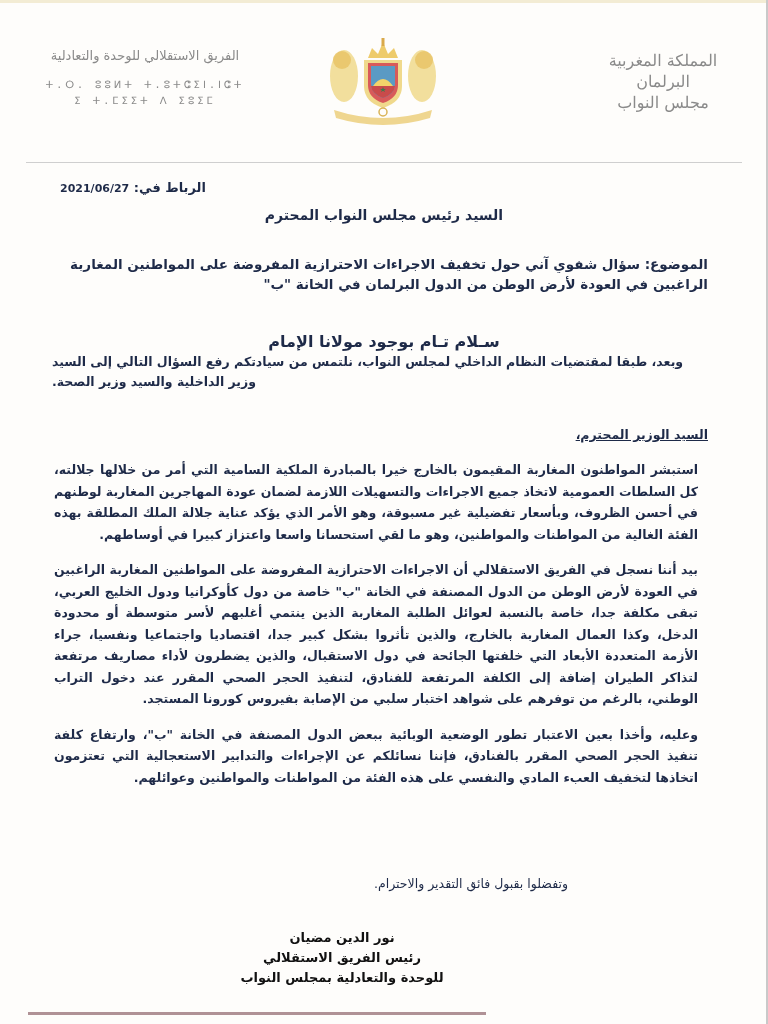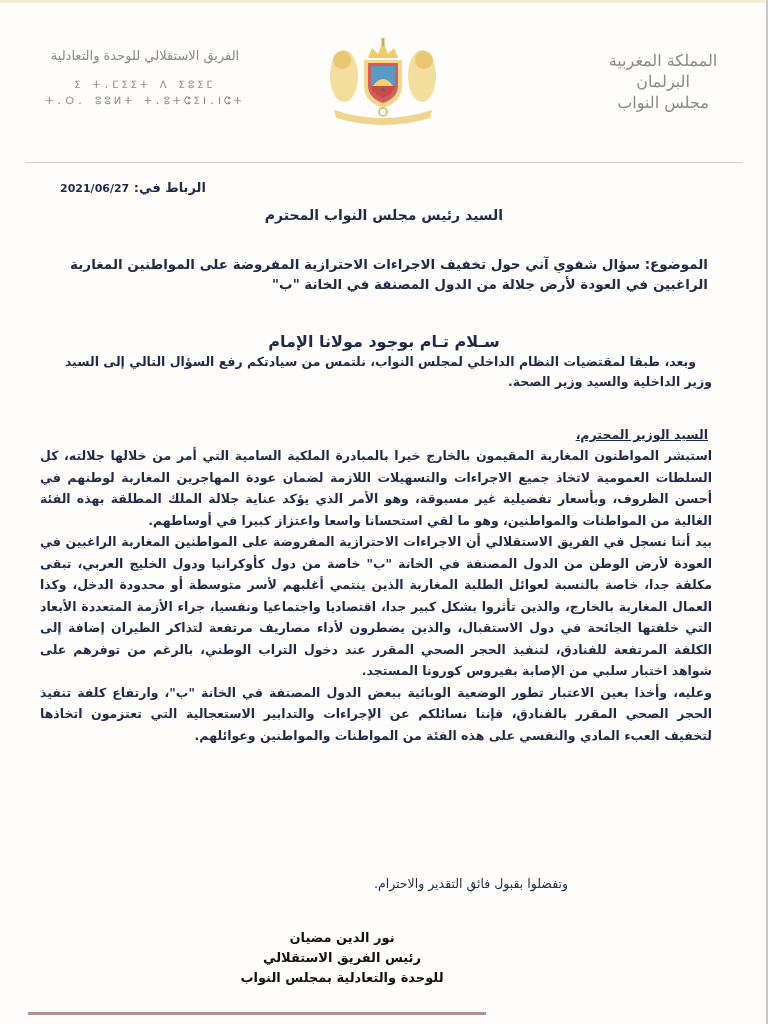--- a/index.html
+++ b/index.html
@@ -27,42 +27,42 @@
     .header-right div { font-size: 16px; line-height: 21px; }
     .emblem { position: absolute; left: 326px; top: 36px; width: 114px; height: 90px; }
     .header-rule { position: absolute; left: 26px; top: 162px; width: 716px; height: 1px; background: #cfcfcf; }
 
     .doc { color: #1e2a48; font-family: "DejaVu Sans", sans-serif; font-weight: bold; direction: rtl; }
     .date-line { position: absolute; left: 60px; top: 180px; font-size: 13px; direction: rtl; }
     .date-line .date-val { font-size: 11px; }
     .addressee { position: absolute; left: 0; width: 768px; top: 207px; text-align: center; font-size: 14px; }
     .subject { position: absolute; right: 60px; top: 254px; width: 660px; font-size: 13.5px; line-height: 20px; text-align: right; }
     .greeting { position: absolute; left: 0; width: 768px; top: 332px; text-align: center; font-size: 16px; }
-    .intro { position: absolute; right: 56px; top: 352px; width: 660px; font-size: 12.5px; line-height: 20px; text-align: right; }
+    .intro { position: absolute; right: 56px; top: 352px; width: 660px; font-size: 12.5px; line-height: 20px; text-align: left; }
     .intro .indent { padding-right: 16px; }
     .salutation { position: absolute; right: 60px; top: 427px; font-size: 12.5px; text-decoration: underline; }
     .body-text { position: absolute; right: 56px; top: 445px; width: 672px; font-size: 12.5px; line-height: 21.5px; text-align: justify; text-align-last: right; }
-    .body-text p { margin: 0; }
+    .body-text p { margin: 14px; }
     .closing { position: absolute; right: 200px; top: 876px; font-size: 12.5px; font-weight: normal; }
     .signature { position: absolute; left: 0; width: 704px; top: 928px; text-align: center; color: #111; font-weight: bold; font-size: 13px; line-height: 20px; direction: rtl; }
     .signature div { transform: translateX(-10px); }
     .footer-rule { position: absolute; left: 28px; top: 1012px; width: 458px; height: 3px; background: #b09296; width: 458px; }
     .footer-rule { width: 458px; }
   </style>
 </head>
 <body>
 
 <div class="page-edge-top"></div>
 <div class="page-edge-right"></div>
 
 <div class="header-left">
   <div class="party-name">الفريق الاستقلالي للوحدة والتعادلية</div>
   <div class="tifinagh">
+    <div>ⵜ.ⵔ. ⵓⵓⵍⵜ ⵜ.ⵓⵜⵛⵉⵏ.ⵏⵛⵜ</div>
     <div>ⵉ ⵜ.ⵎⵉⵉⵜ ⴷ ⵉⵓⵉⵎ</div>
-    <div>ⵜ.ⵔ. ⵓⵓⵍⵜ ⵜ.ⵓⵜⵛⵉⵏ.ⵏⵛⵜ</div>
   </div>
 </div>
 
 <svg class="emblem" viewBox="0 0 114 90">
 
   <ellipse cx="18" cy="40" rx="14" ry="26" fill="#f0d98c" opacity="0.85"></ellipse>
   <ellipse cx="96" cy="40" rx="14" ry="26" fill="#f0d98c" opacity="0.85"></ellipse>
   <circle cx="16" cy="24" r="9" fill="#e9c56a" opacity="0.9"></circle>
   <circle cx="98" cy="24" r="9" fill="#e9c56a" opacity="0.9"></circle>
 
@@ -89,21 +89,21 @@
 <div class="header-rule"></div>
 
 <div class="doc">
   <div class="date-line">
     <span>الرباط في:</span>
     <span class="date-val">2021/06/27</span>
   </div>
 
   <div class="addressee">السيد رئيس مجلس النواب المحترم</div>
 
-  <div class="subject">الموضوع: سؤال شفوي آني حول تخفيف الاجراءات الاحترازية المفروضة على المواطنين المغاربة الراغبين في العودة لأرض جلالة من الدول المصنفة في الخانة "ب"</div>
+  <div class="subject">الموضوع: سؤال شفوي آني حول تخفيف الاجراءات الاحترازية المفروضة على المواطنين المغاربة الراغبين في العودة لأرض الوطن من الدول البرلمان في الخانة "ب"</div>
 
   <div class="greeting">سـلام تـام بوجود مولانا الإمام</div>
 
   <div class="intro"><span class="indent">وبعد، طبقا لمقتضيات النظام الداخلي لمجلس النواب، نلتمس من سيادتكم رفع السؤال التالي إلى السيد وزير الداخلية والسيد وزير الصحة.</span></div>
 
   <div class="salutation">السيد الوزير المحترم،</div>
 
   <div class="body-text">
     <p>استبشر المواطنون المغاربة المقيمون بالخارج خيرا بالمبادرة الملكية السامية التي أمر من خلالها جلالته، كل السلطات العمومية لاتخاذ جميع الاجراءات والتسهيلات اللازمة لضمان عودة المهاجرين المغاربة لوطنهم في أحسن الظروف، وبأسعار تفضيلية غير مسبوقة، وهو الأمر الذي يؤكد عناية جلالة الملك المطلقة بهذه الفئة الغالية من المواطنات والمواطنين، وهو ما لقي استحسانا واسعا واعتزاز كبيرا في أوساطهم.</p>
     <p>بيد أننا نسجل في الفريق الاستقلالي أن الاجراءات الاحترازية المفروضة على المواطنين المغاربة الراغبين في العودة لأرض الوطن من الدول المصنفة في الخانة "ب" خاصة من دول كأوكرانيا ودول الخليج العربي، تبقى مكلفة جدا، خاصة بالنسبة لعوائل الطلبة المغاربة الذين ينتمي أغلبهم لأسر متوسطة أو محدودة الدخل، وكذا العمال المغاربة بالخارج، والذين تأثروا بشكل كبير جدا، اقتصاديا واجتماعيا ونفسيا، جراء الأزمة المتعددة الأبعاد التي خلفتها الجائحة في دول الاستقبال، والذين يضطرون لأداء مصاريف مرتفعة لتذاكر الطيران إضافة إلى الكلفة المرتفعة للفنادق، لتنفيذ الحجر الصحي المقرر عند دخول التراب الوطني، بالرغم من توفرهم على شواهد اختبار سلبي من الإصابة بفيروس كورونا المستجد.</p>

